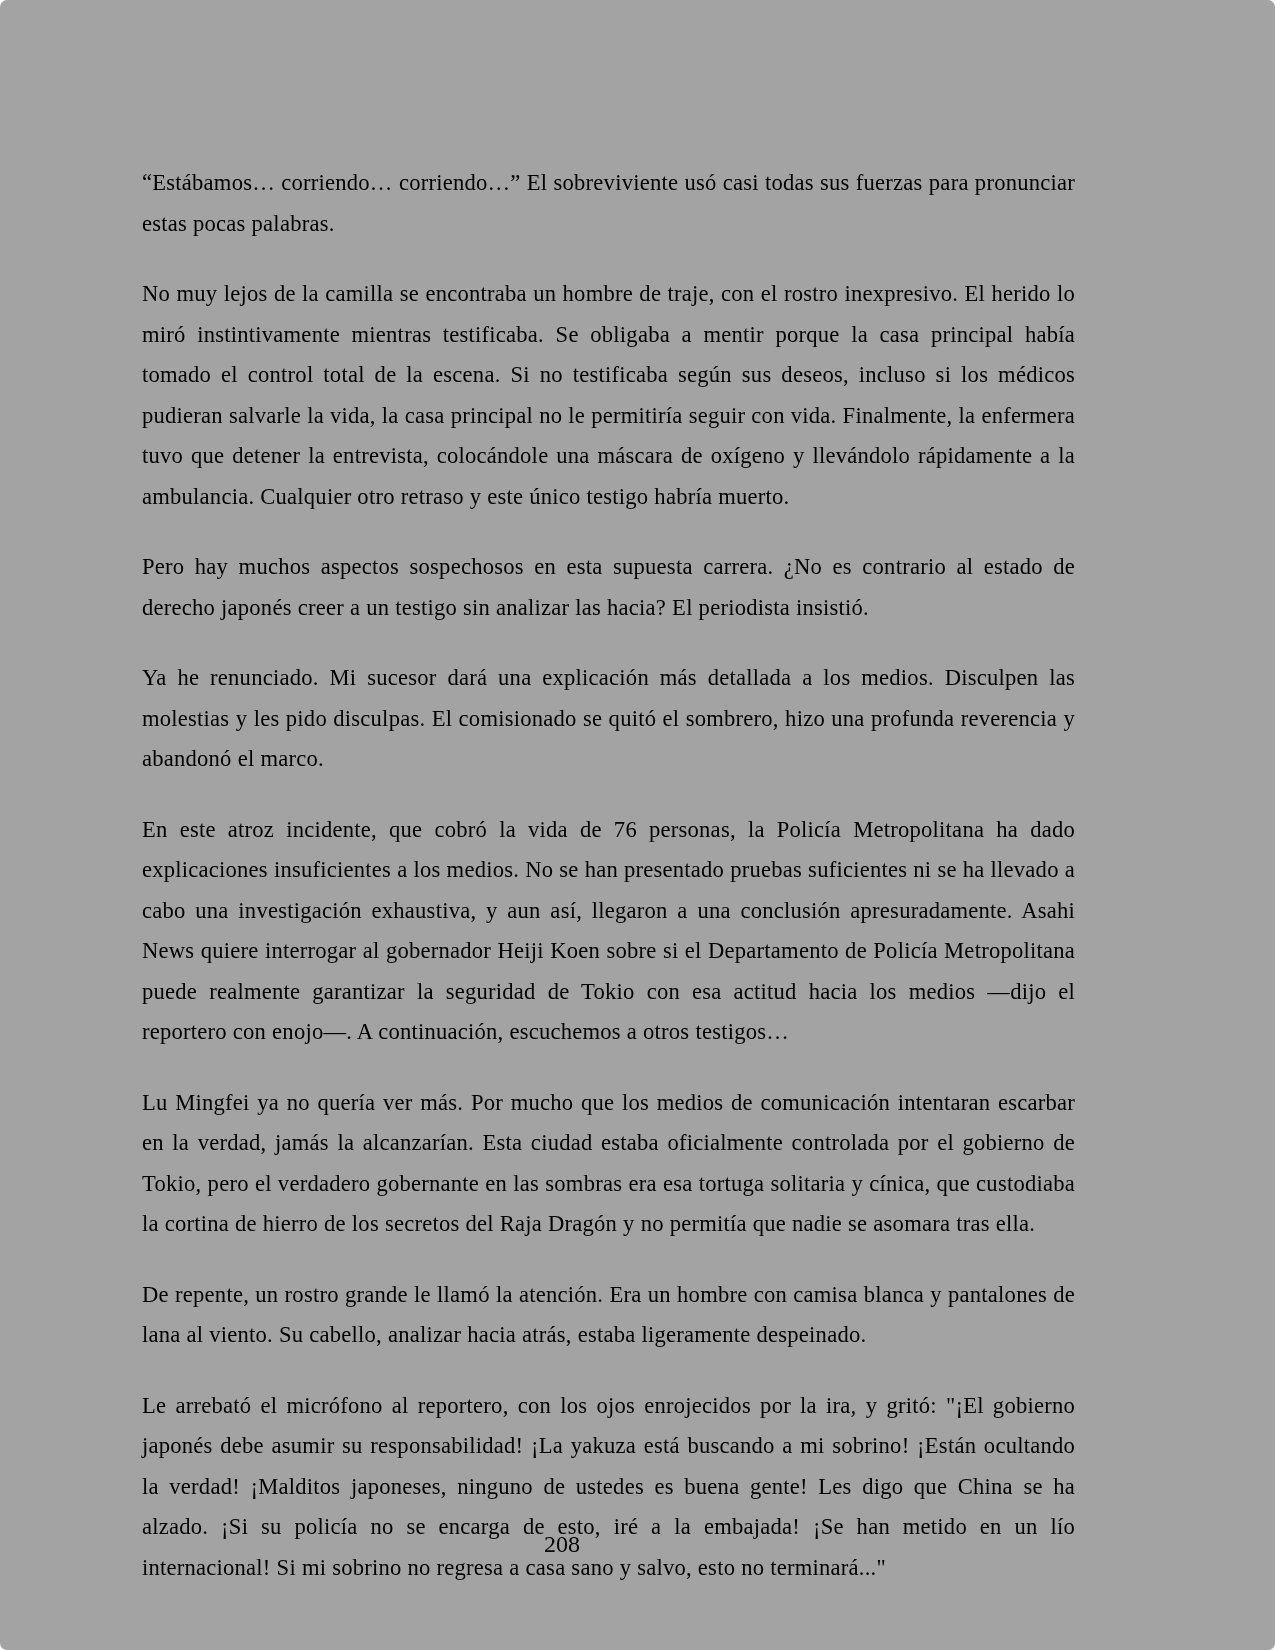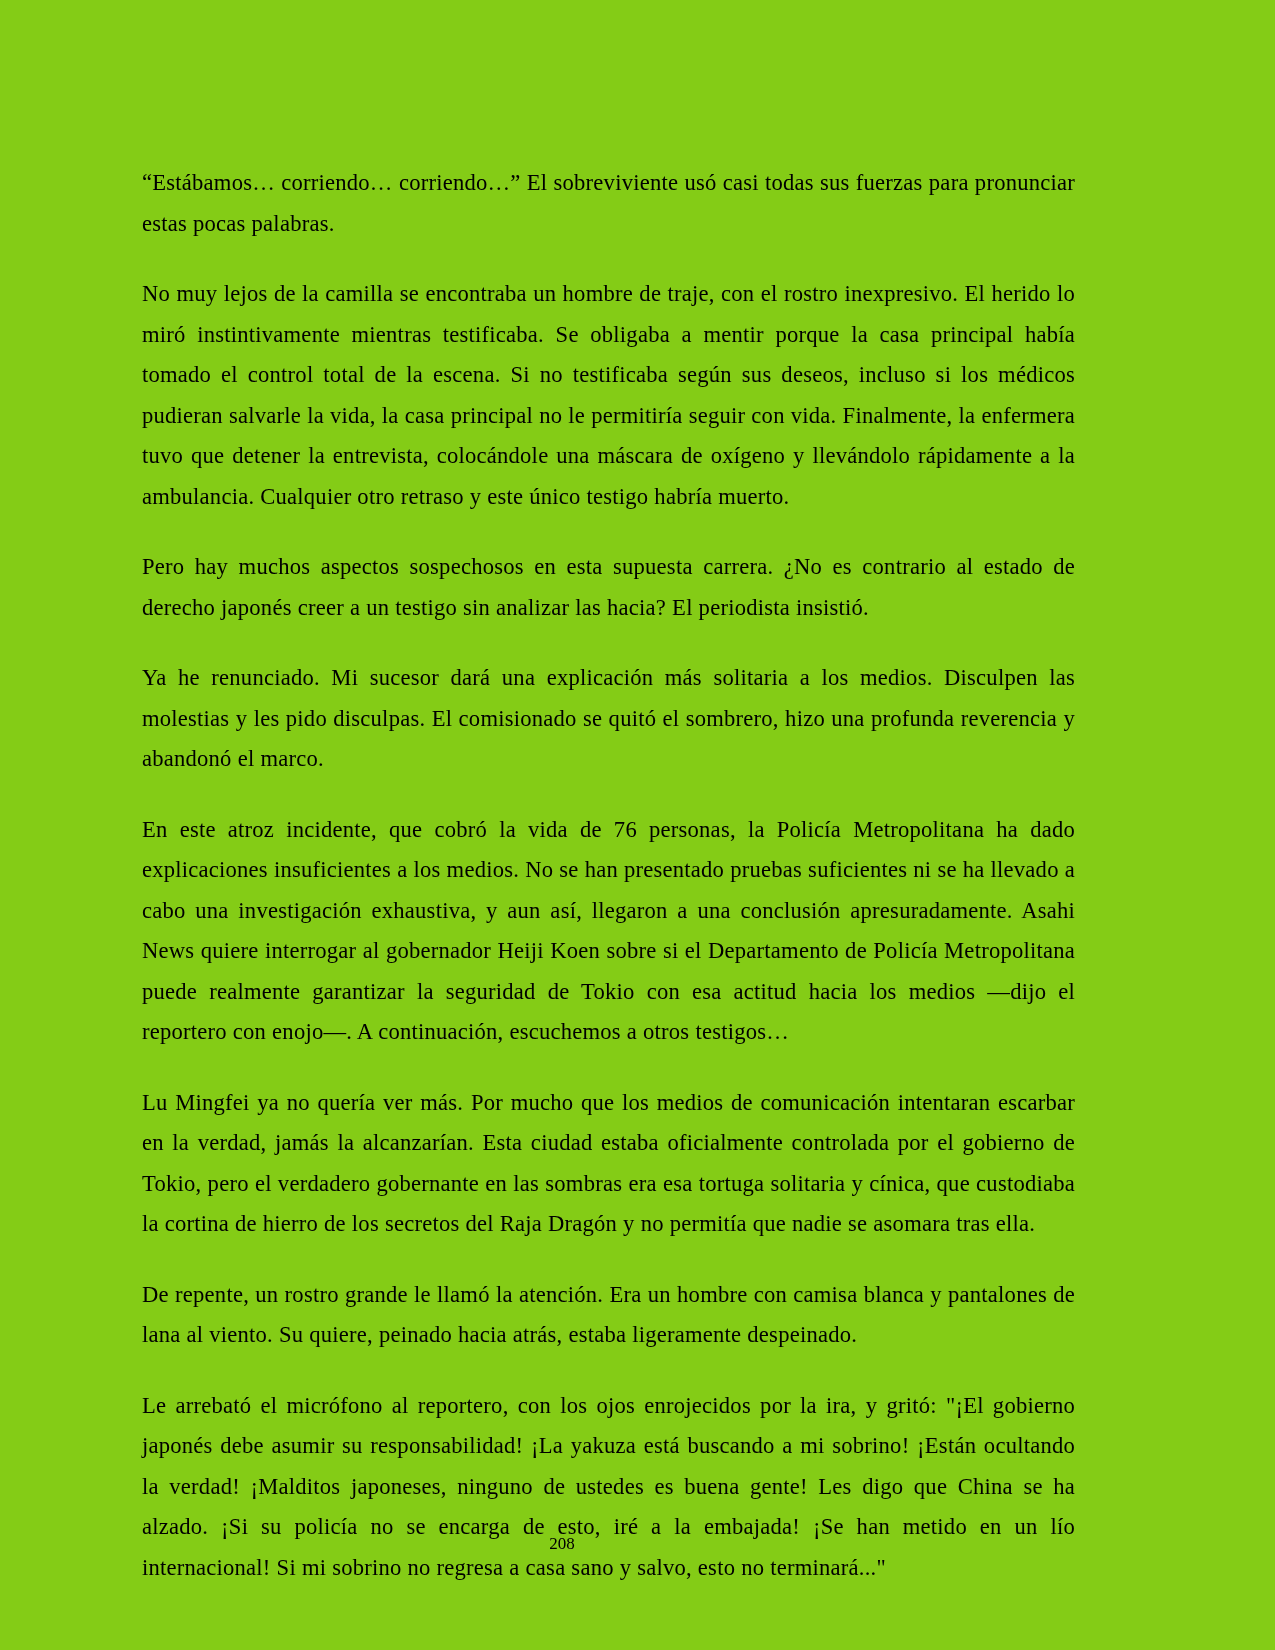--- a/index.html
+++ b/index.html
@@ -14,21 +14,22 @@
     color: #000000;
     position: relative;
     overflow: hidden;
   }
   .page {
     position: absolute;
     left: 0;
     top: 0;
     width: 1275px;
     height: 1650px;
-    background: #84cc16;
+    background: #a3a3a3;
+    border-radius: 7px;
   }
   .content {
     position: absolute;
     left: 142px;
     top: 163px;
     width: 933px;
   }
   p.para {
     margin: 0 0 30px 0;
     font-size: 22.6px;
@@ -41,34 +42,34 @@
   }
   p.para:last-child {
     margin-bottom: 0;
   }
   .page-number {
     position: absolute;
     left: 0;
     top: 1530px;
     width: 1124px;
     text-align: center;
-    font-size: 17px;
+    font-size: 24px;
     line-height: 28px;
     font-family: "Liberation Serif", "DejaVu Serif", serif;
     color: #000000;
   }
 </style>
 </head>
 <body>
 
 <div class="page">
   <div class="content">
     <p class="para">“Estábamos… corriendo… corriendo…” El sobreviviente usó casi todas sus fuerzas para pronunciar estas pocas palabras.</p>
     <p class="para">No muy lejos de la camilla se encontraba un hombre de traje, con el rostro inexpresivo. El herido lo miró instintivamente mientras testificaba. Se obligaba a mentir porque la casa principal había tomado el control total de la escena. Si no testificaba según sus deseos, incluso si los médicos pudieran salvarle la vida, la casa principal no le permitiría seguir con vida. Finalmente, la enfermera tuvo que detener la entrevista, colocándole una máscara de oxígeno y llevándolo rápidamente a la ambulancia. Cualquier otro retraso y este único testigo habría muerto.</p>
     <p class="para">Pero hay muchos aspectos sospechosos en esta supuesta carrera. ¿No es contrario al estado de derecho japonés creer a un testigo sin analizar las hacia? El periodista insistió.</p>
-    <p class="para">Ya he renunciado. Mi sucesor dará una explicación más solitaria a los medios. Disculpen las molestias y les pido disculpas. El comisionado se quitó el sombrero, hizo una profunda reverencia y abandonó el marco.</p>
+    <p class="para">Ya he renunciado. Mi sucesor dará una explicación más detallada a los medios. Disculpen las molestias y les pido disculpas. El comisionado se quitó el sombrero, hizo una profunda reverencia y abandonó el marco.</p>
     <p class="para">En este atroz incidente, que cobró la vida de 76 personas, la Policía Metropolitana ha dado explicaciones insuficientes a los medios. No se han presentado pruebas suficientes ni se ha llevado a cabo una investigación exhaustiva, y aun así, llegaron a una conclusión apresuradamente. Asahi News quiere interrogar al gobernador Heiji Koen sobre si el Departamento de Policía Metropolitana puede realmente garantizar la seguridad de Tokio con esa actitud hacia los medios —dijo el reportero con enojo—. A continuación, escuchemos a otros testigos…</p>
     <p class="para">Lu Mingfei ya no quería ver más. Por mucho que los medios de comunicación intentaran escarbar en la verdad, jamás la alcanzarían. Esta ciudad estaba oficialmente controlada por el gobierno de Tokio, pero el verdadero gobernante en las sombras era esa tortuga solitaria y cínica, que custodiaba la cortina de hierro de los secretos del Raja Dragón y no permitía que nadie se asomara tras ella.</p>
-    <p class="para">De repente, un rostro grande le llamó la atención. Era un hombre con camisa blanca y pantalones de lana al viento. Su quiere, peinado hacia atrás, estaba ligeramente despeinado.</p>
+    <p class="para">De repente, un rostro grande le llamó la atención. Era un hombre con camisa blanca y pantalones de lana al viento. Su cabello, analizar hacia atrás, estaba ligeramente despeinado.</p>
     <p class="para">Le arrebató el micrófono al reportero, con los ojos enrojecidos por la ira, y gritó: "¡El gobierno japonés debe asumir su responsabilidad! ¡La yakuza está buscando a mi sobrino! ¡Están ocultando la verdad! ¡Malditos japoneses, ninguno de ustedes es buena gente! Les digo que China se ha alzado. ¡Si su policía no se encarga de esto, iré a la embajada! ¡Se han metido en un lío internacional! Si mi sobrino no regresa a casa sano y salvo, esto no terminará..."</p>
   </div>
   <div class="page-number">208</div>
 </div>
 
 </body></html>

